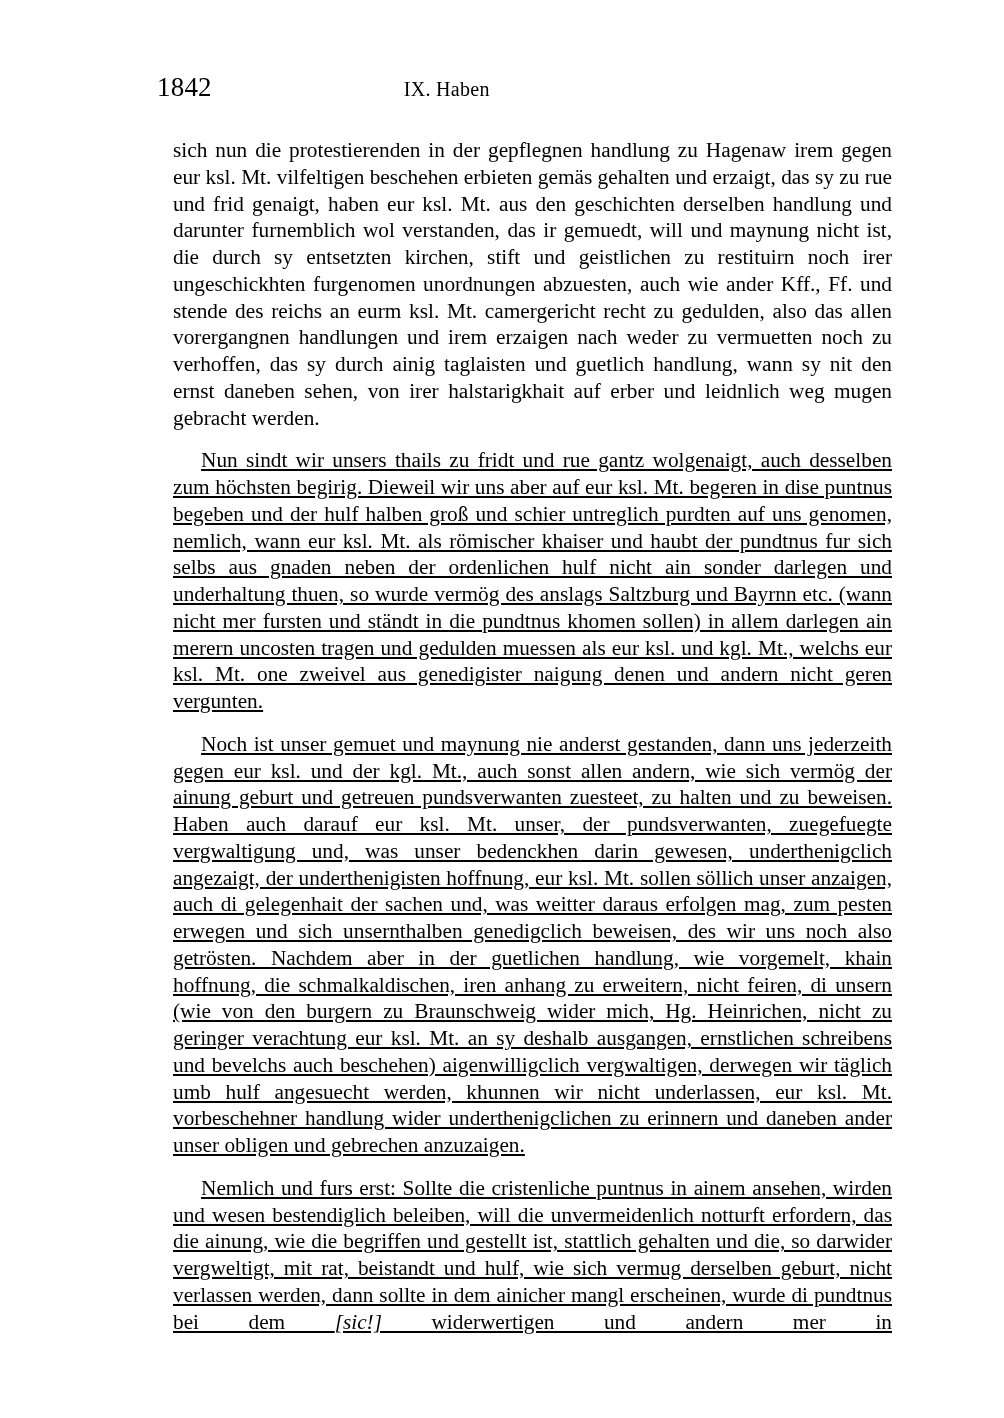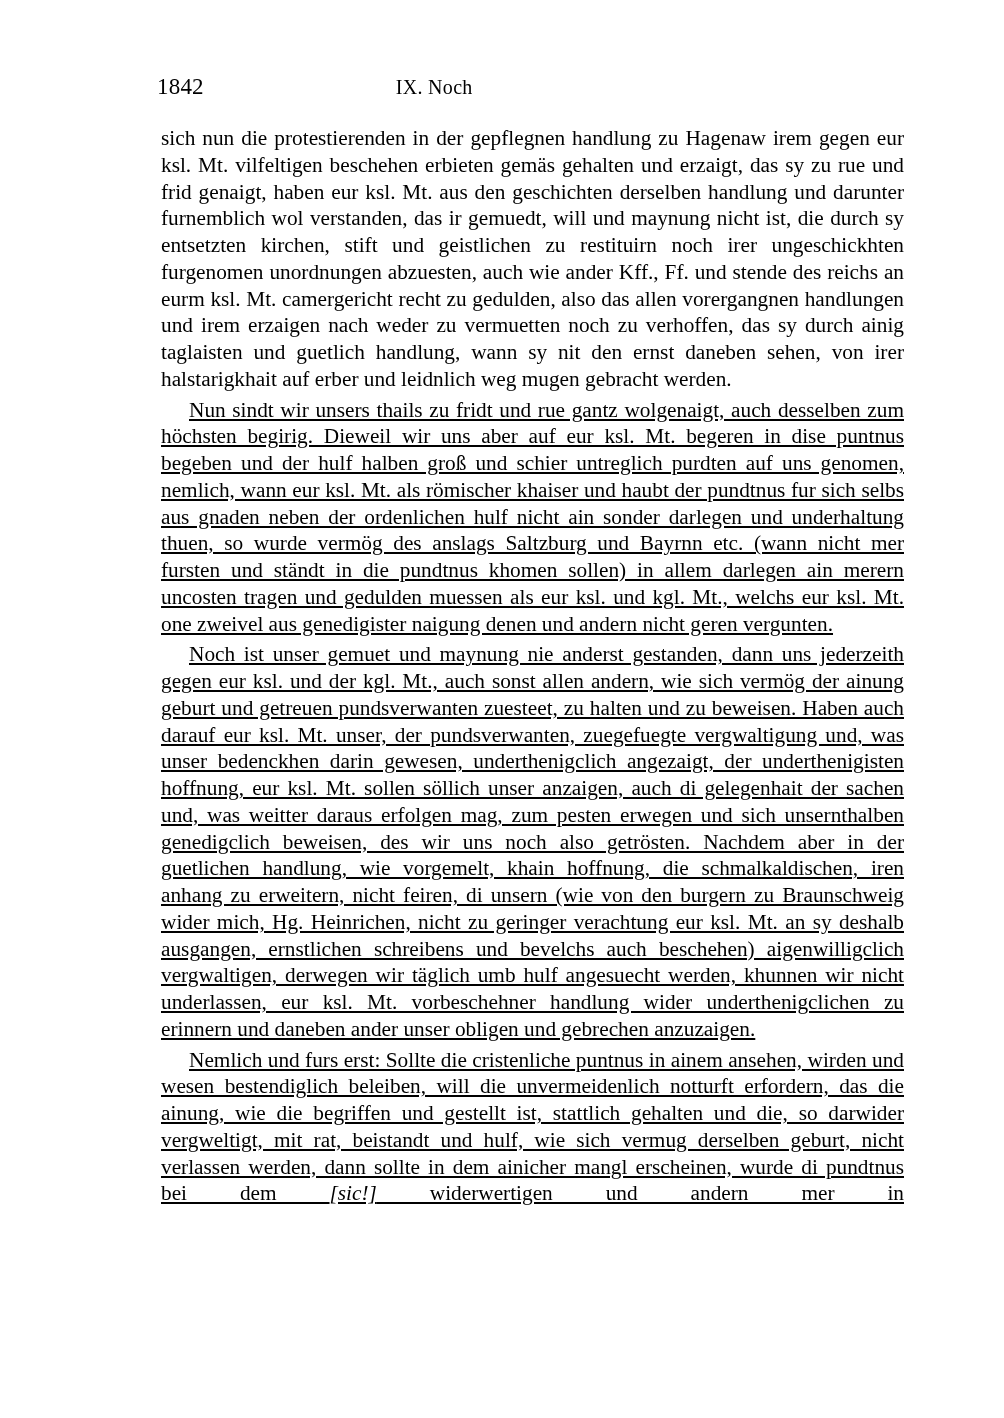--- a/index.html
+++ b/index.html
@@ -22,38 +22,38 @@
   .running-head {
     position: absolute;
     left: 157px;
     top: 74px;
     width: 751px;
     height: 26px;
     display: flex;
     align-items: baseline;
   }
   .folio {
-    font-size: 23px;
+    font-size: 27px;
     line-height: 26px;
     letter-spacing: 0.2px;
   }
   .head-title {
     font-size: 20px;
     line-height: 26px;
     margin-left: 192px;
     letter-spacing: 0.3px;
   }
   .textblock {
     position: absolute;
     left: 157px;
     top: 121px;
     width: 751px;
   }
   p.para {
-    margin: 4px;
+    margin: 16px;
     padding: 0;
     font-size: 21.3px;
     line-height: 26.75px;
     text-align: justify;
     text-justify: inter-word;
     text-indent: 0;
     hyphens: none;
     -webkit-hyphens: none;
     word-spacing: 0px;
   }
@@ -69,21 +69,21 @@
     text-align-last: justify;
   }
 </style>
 </head>
 <body style="background: rgb(255, 255, 255); color: rgb(0, 0, 0);">
 
 <div class="page">
 
   <div class="running-head">
     <span class="folio">1842</span>
-    <span class="head-title">IX. Noch</span>
+    <span class="head-title">IX. Haben</span>
   </div>
 
   <div class="textblock">
     <p class="para">sich nun die protestierenden in der gepflegnen handlung zu Hagenaw irem gegen eur ksl. Mt. vilfeltigen beschehen erbieten gemäs gehalten und erzaigt, das sy zu rue und frid genaigt, haben eur ksl. Mt. aus den geschichten derselben handlung und darunter furnemblich wol verstanden, das ir gemuedt, will und maynung nicht ist, die durch sy entsetzten kirchen, stift und geistlichen zu restituirn noch irer ungeschickhten furgenomen unordnungen abzuesten, auch wie ander Kff., Ff. und stende des reichs an eurm ksl. Mt. camergericht recht zu gedulden, also das allen vorergangnen handlungen und irem erzaigen nach weder zu vermuetten noch zu verhoffen, das sy durch ainig taglaisten und guetlich handlung, wann sy nit den ernst daneben sehen, von irer halstarigkhait auf erber und leidnlich weg mugen gebracht werden.</p>
     <p class="para indent">Nun sindt wir unsers thails zu fridt und rue gantz wolgenaigt, auch desselben zum höchsten begirig. Dieweil wir uns aber auf eur ksl. Mt. begeren in dise puntnus begeben und der hulf halben groß und schier untreglich purdten auf uns genomen, nemlich, wann eur ksl. Mt. als römischer khaiser und haubt der pundtnus fur sich selbs aus gnaden neben der ordenlichen hulf nicht ain sonder darlegen und underhaltung thuen, so wurde vermög des anslags Saltzburg und Bayrnn etc. (wann nicht mer fursten und ständt in die pundtnus khomen sollen) in allem darlegen ain merern uncosten tragen und gedulden muessen als eur ksl. und kgl. Mt., welchs eur ksl. Mt. one zweivel aus genedigister naigung denen und andern nicht geren vergunten.</p>
     <p class="para indent">Noch ist unser gemuet und maynung nie anderst gestanden, dann uns jederzeith gegen eur ksl. und der kgl. Mt., auch sonst allen andern, wie sich vermög der ainung geburt und getreuen pundsverwanten zuesteet, zu halten und zu beweisen. Haben auch darauf eur ksl. Mt. unser, der pundsverwanten, zuegefuegte vergwaltigung und, was unser bedenckhen darin gewesen, underthenigclich angezaigt, der underthenigisten hoffnung, eur ksl. Mt. sollen söllich unser anzaigen, auch di gelegenhait der sachen und, was weitter daraus erfolgen mag, zum pesten erwegen und sich unsernthalben genedigclich beweisen, des wir uns noch also getrösten. Nachdem aber in der guetlichen handlung, wie vorgemelt, khain hoffnung, die schmalkaldischen, iren anhang zu erweitern, nicht feiren, di unsern (wie von den burgern zu Braunschweig wider mich, Hg. Heinrichen, nicht zu geringer verachtung eur ksl. Mt. an sy deshalb ausgangen, ernstlichen schreibens und bevelchs auch beschehen) aigenwilligclich vergwaltigen, derwegen wir täglich umb hulf angesuecht werden, khunnen wir nicht underlassen, eur ksl. Mt. vorbeschehner handlung wider underthenigclichen zu erinnern und daneben ander unser obligen und gebrechen anzuzaigen.</p>
     <p class="para indent full-justify"><span>Nemlich und furs erst: Sollte die cristenliche puntnus in ainem ansehen, wirden und wesen bestendiglich beleiben, will die unvermeidenlich notturft erfordern, das die ainung, wie die begriffen und gestellt ist, stattlich gehalten und die, so darwider vergweltigt, mit rat, beistandt und hulf, wie sich vermug derselben geburt, nicht verlassen werden, dann sollte in dem ainicher mangl erscheinen, wurde di pundtnus bei dem </span><span class="sic">[sic!]</span><span> widerwertigen und andern mer in</span></p>
   </div>
 
 </div>

